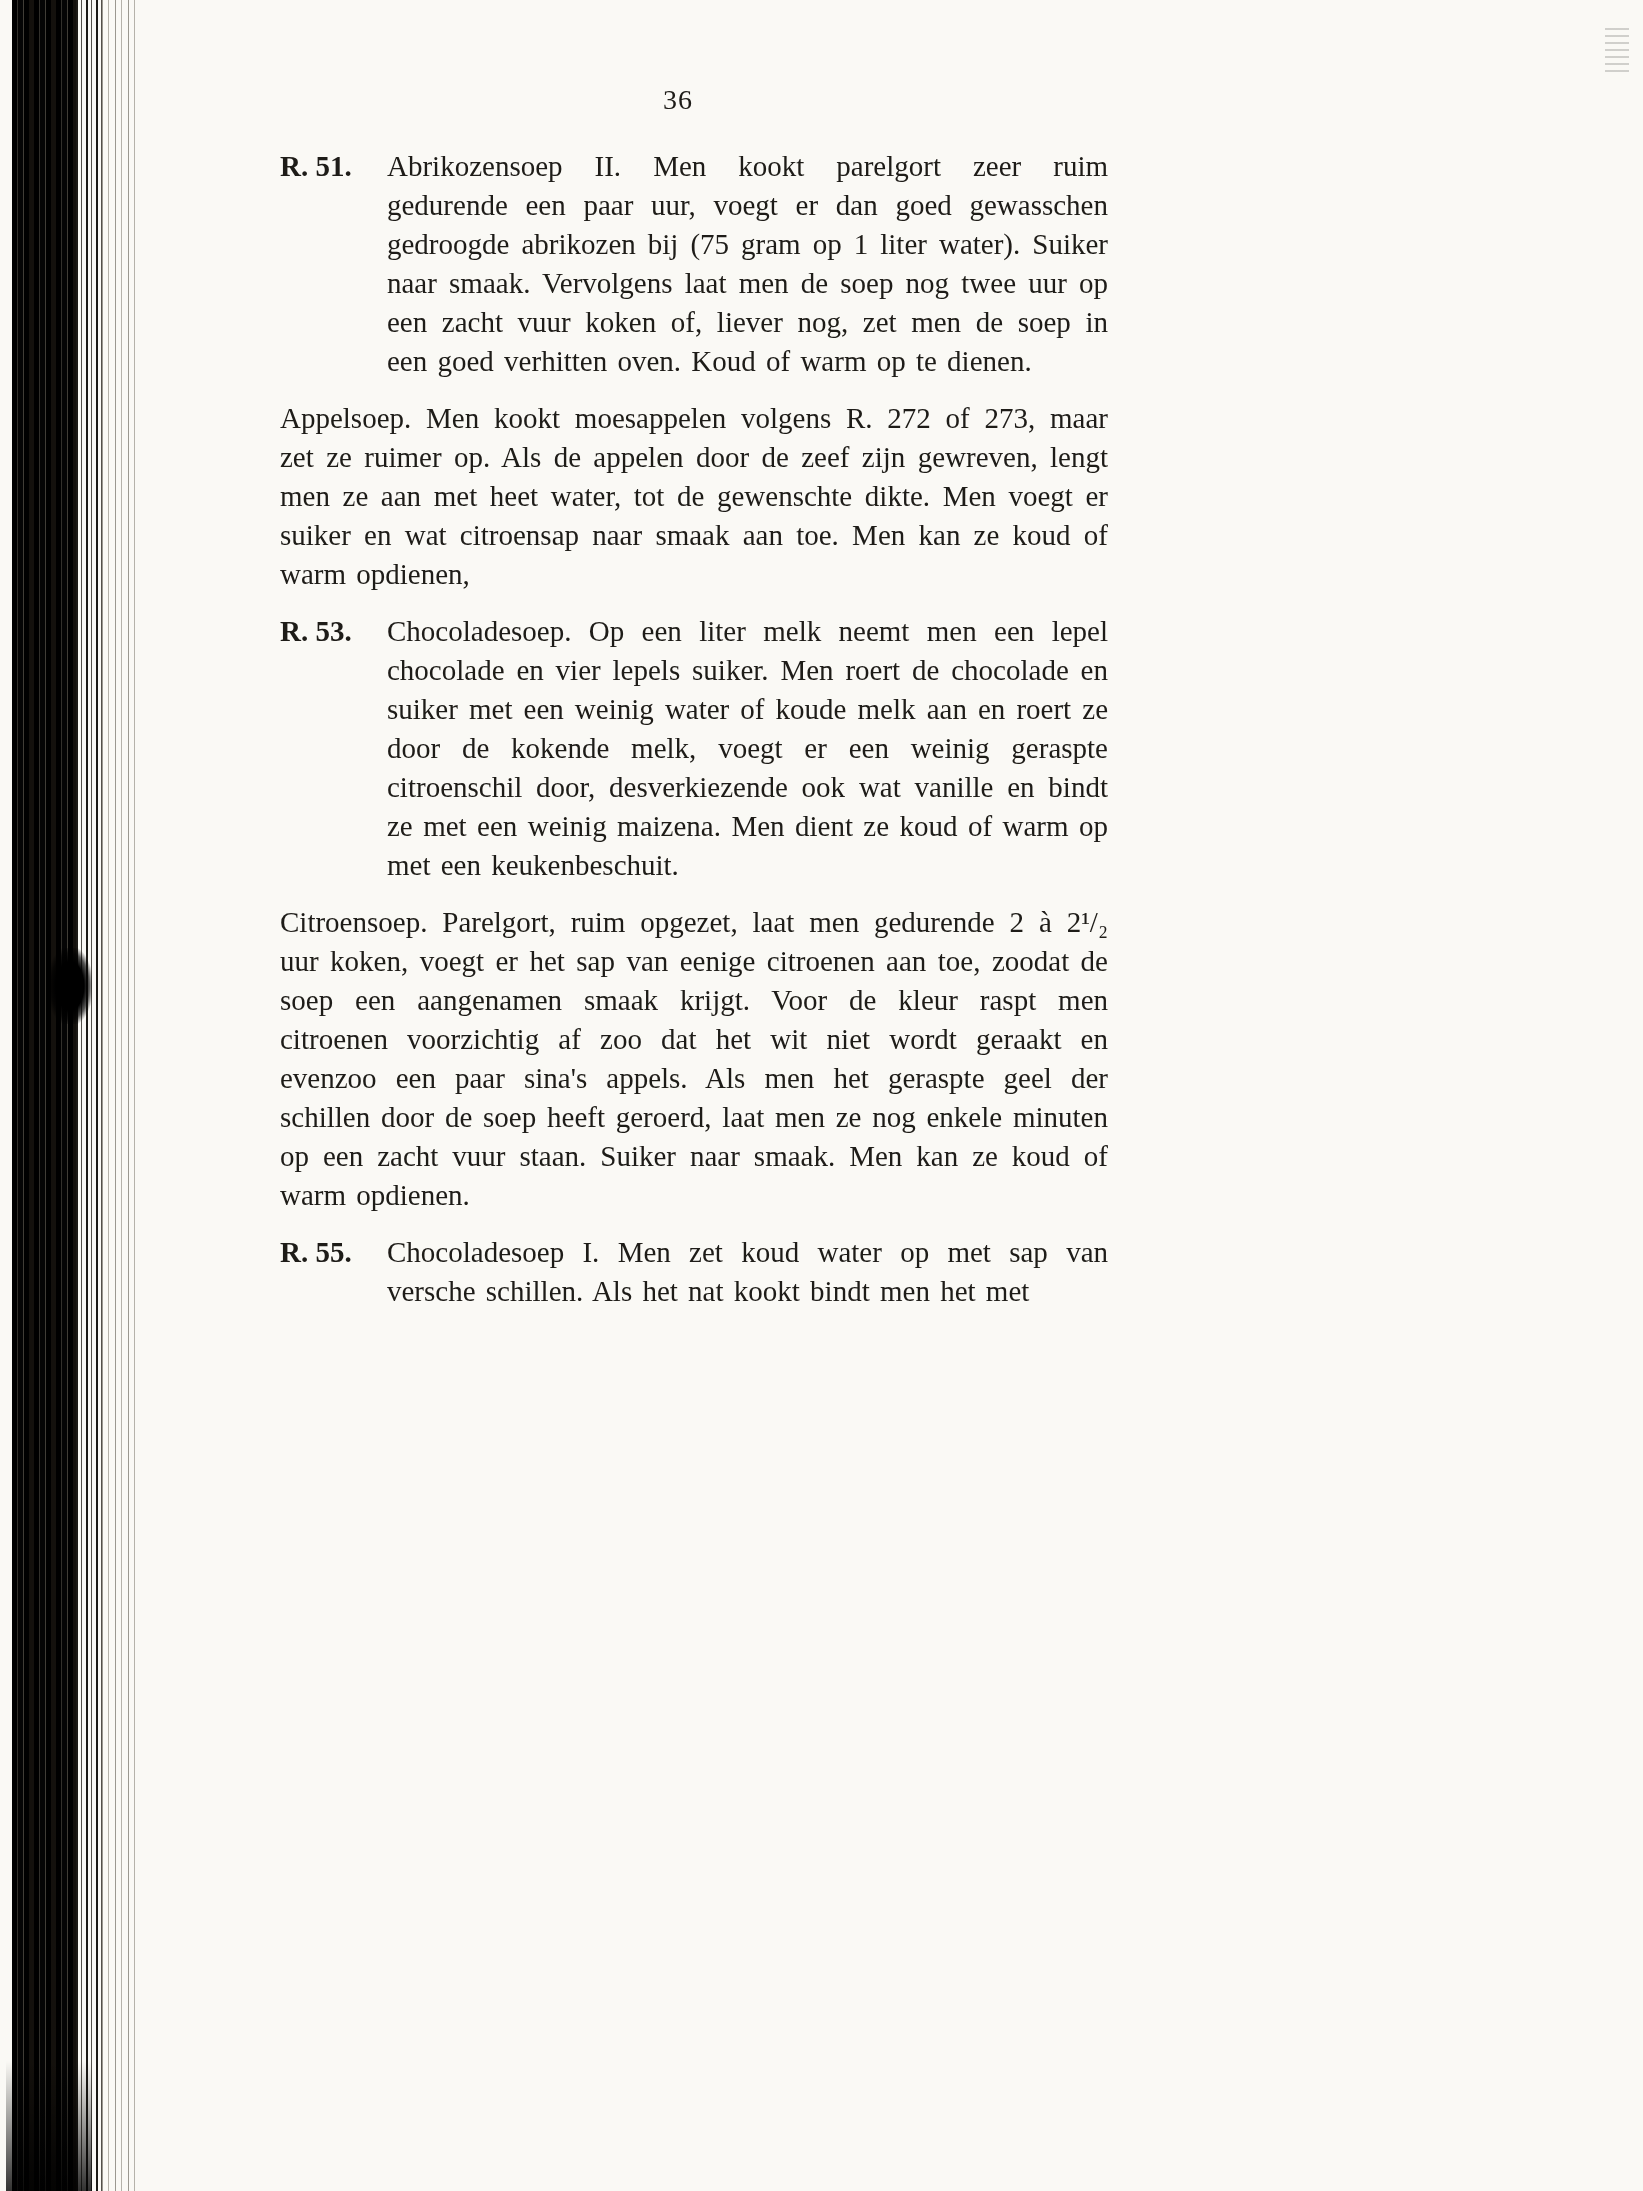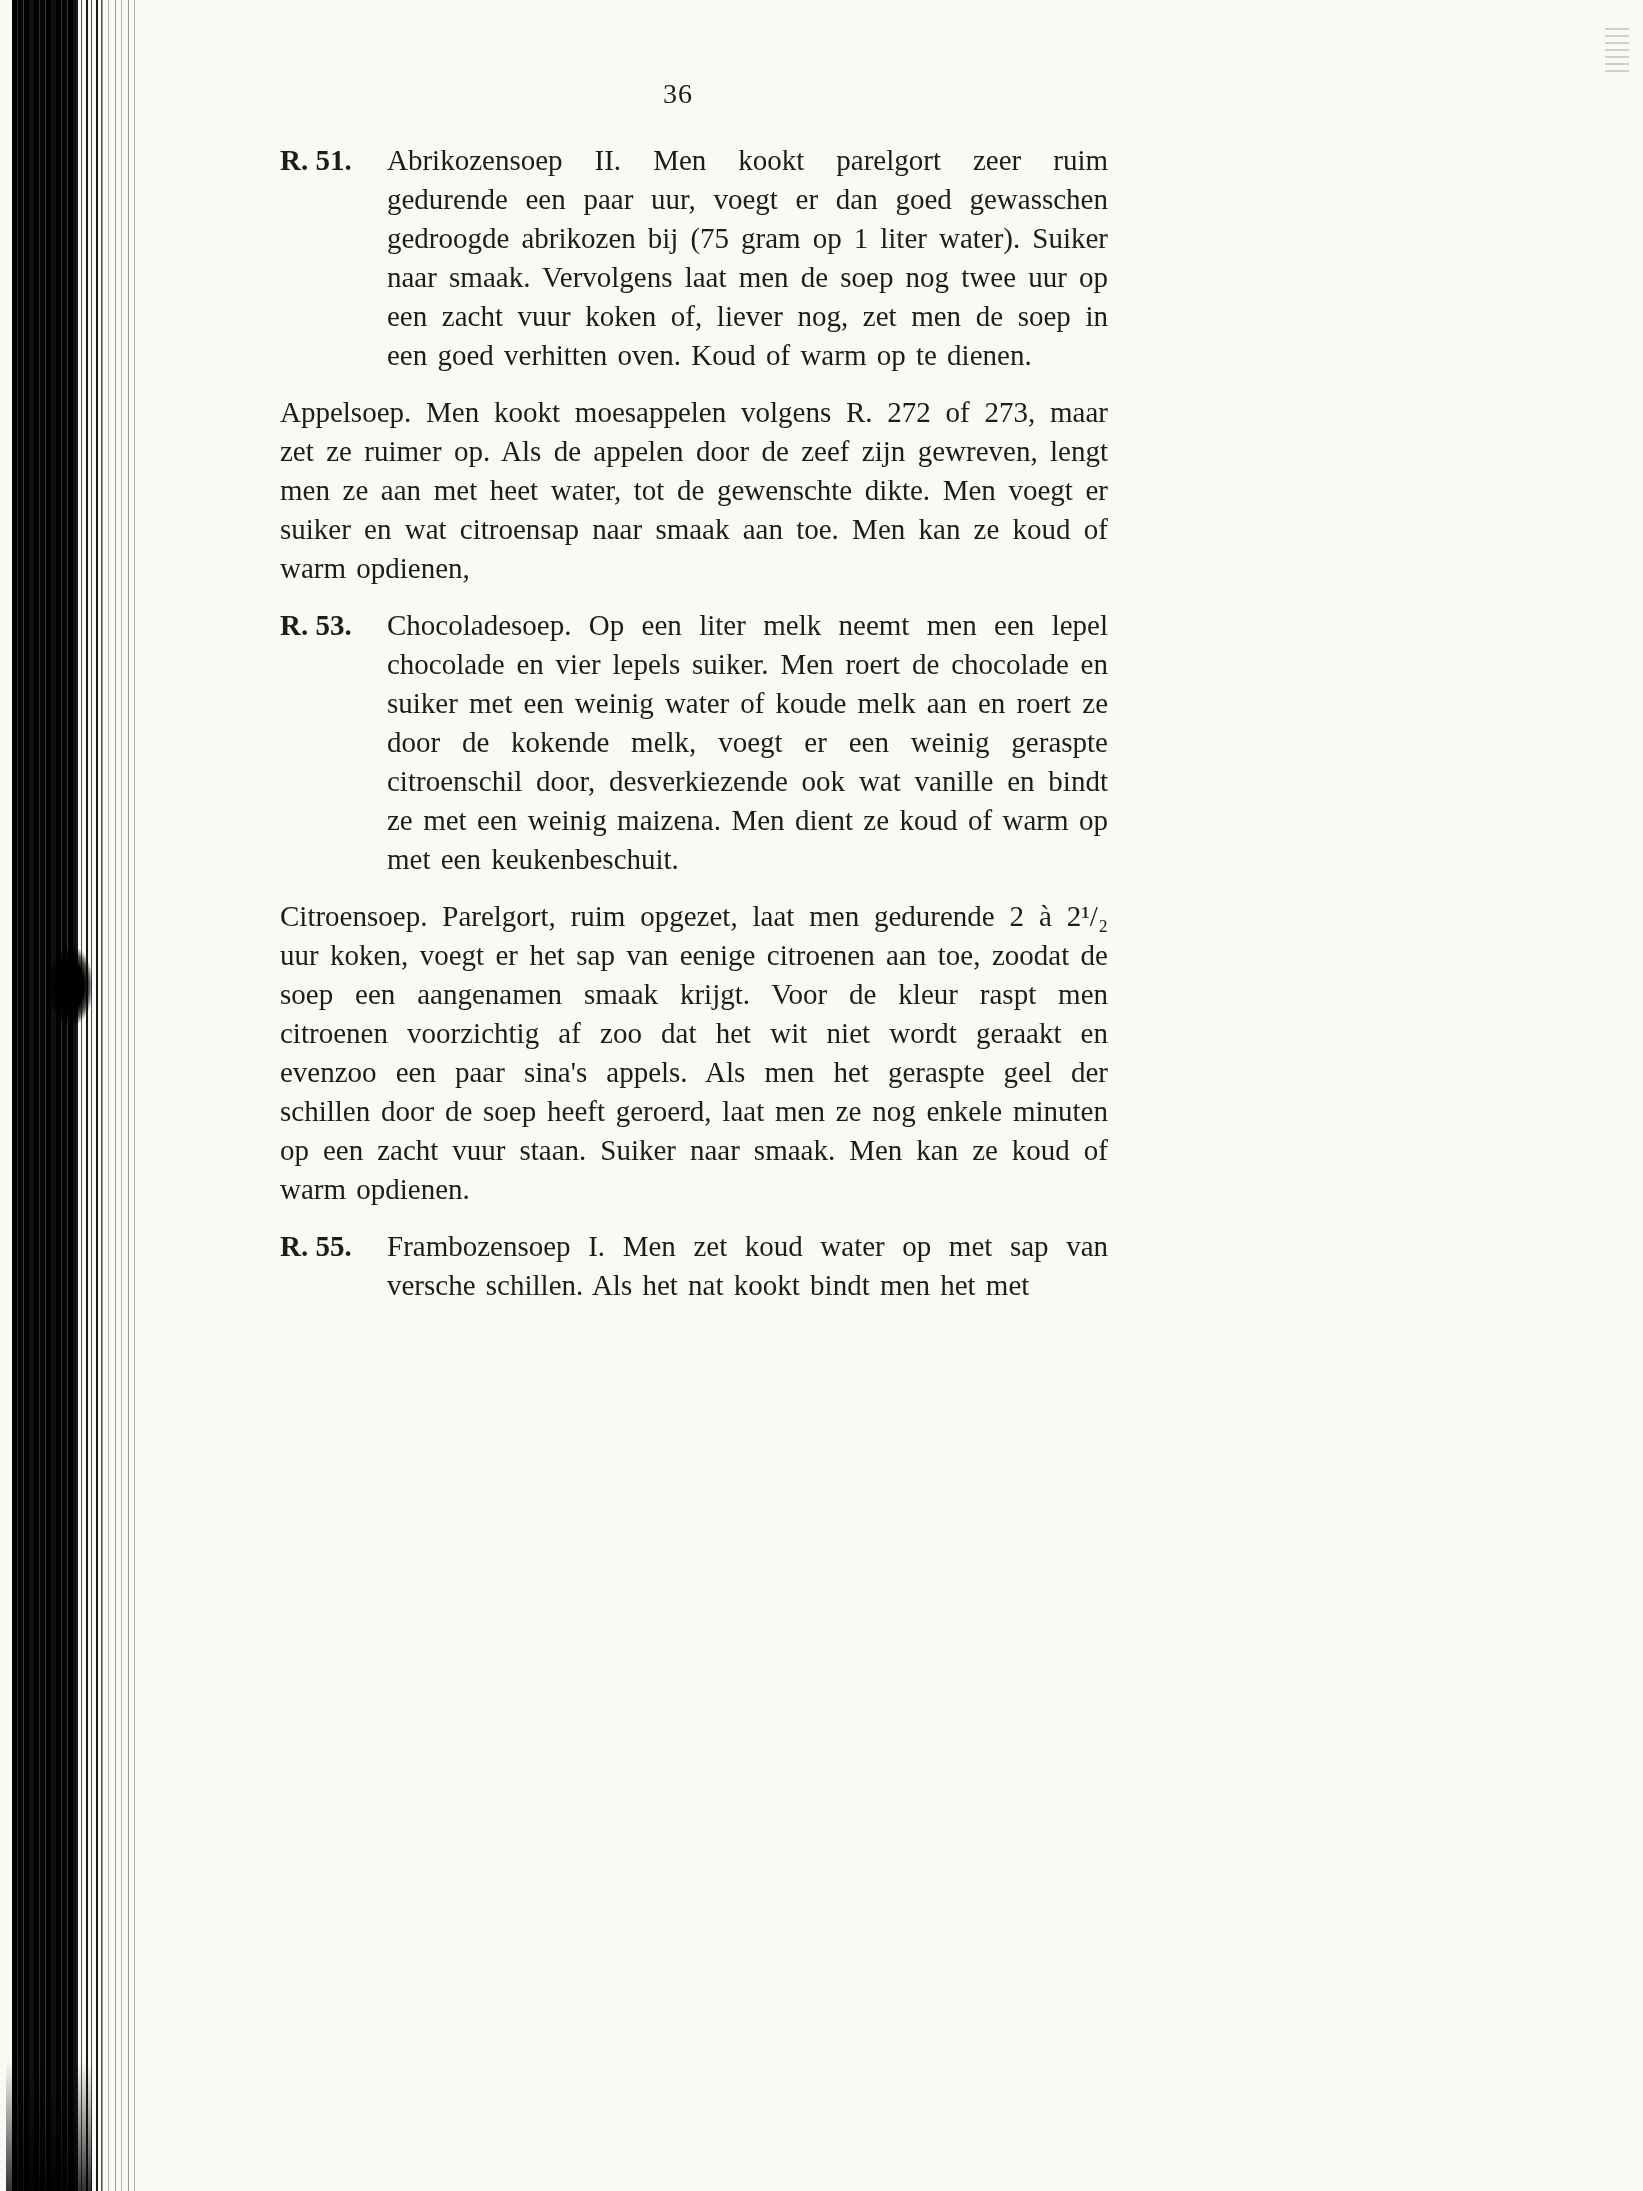--- a/index.html
+++ b/index.html
@@ -53,21 +53,21 @@
   .corner-mark {
     position: absolute;
     right: 14px; top: 28px;
     width: 24px; height: 48px;
     background: repeating-linear-gradient(180deg,
       rgba(130,130,126,.35) 0 2px, rgba(0,0,0,0) 2px 7px);
   }
 
   .content {
     position: absolute;
-    left: 248px; top: 74px;
+    left: 248px; top: 80px;
     width: 860px;
   }
 
   .page-number {
     text-align: center;
     font-size: 28px;
     line-height: 39px;
     margin-bottom: 28px;
     letter-spacing: 1px;
   }
@@ -122,17 +122,17 @@
       <div class="entry-label">R. 53.</div>
       <p class="entry-text"><b class="entry-title">Chocoladesoep.</b> <span>Op een liter melk neemt men een lepel chocolade en vier lepels suiker. Men roert de chocolade en suiker met een weinig water of koude melk aan en roert ze door de kokende melk, voegt er een weinig geraspte citroenschil door, desverkiezende ook wat vanille en bindt ze met een weinig maizena. Men dient ze koud of warm op met een keukenbeschuit.</span></p>
     </div>
 
     <div class="entry">
       <p class="entry-text"><b class="entry-title">Citroensoep.</b> <span>Parelgort, ruim opgezet, laat men gedurende 2 à 2¹/₂ uur koken, voegt er het sap van eenige citroenen aan toe, zoodat de soep een aangenamen smaak krijgt. Voor de kleur raspt men citroenen voorzichtig af zoo dat het wit niet wordt geraakt en evenzoo een paar sina's appels. Als men het geraspte geel der schillen door de soep heeft geroerd, laat men ze nog enkele minuten op een zacht vuur staan. Suiker naar smaak. Men kan ze koud of warm opdienen.</span></p>
     </div>
 
     <div class="entry">
       <div class="entry-label">R. 55.</div>
-      <p class="entry-text"><b class="entry-title">Frambozensoep I.</b> <span>Men zet koud water op met sap van versche schillen. Als het nat kookt bindt men het met</span></p>
+      <p class="entry-text"><b class="entry-title">Chocoladesoep I.</b> <span>Men zet koud water op met sap van versche schillen. Als het nat kookt bindt men het met</span></p>
     </div>
 
   </div>
 </div>
 
 </body></html>

